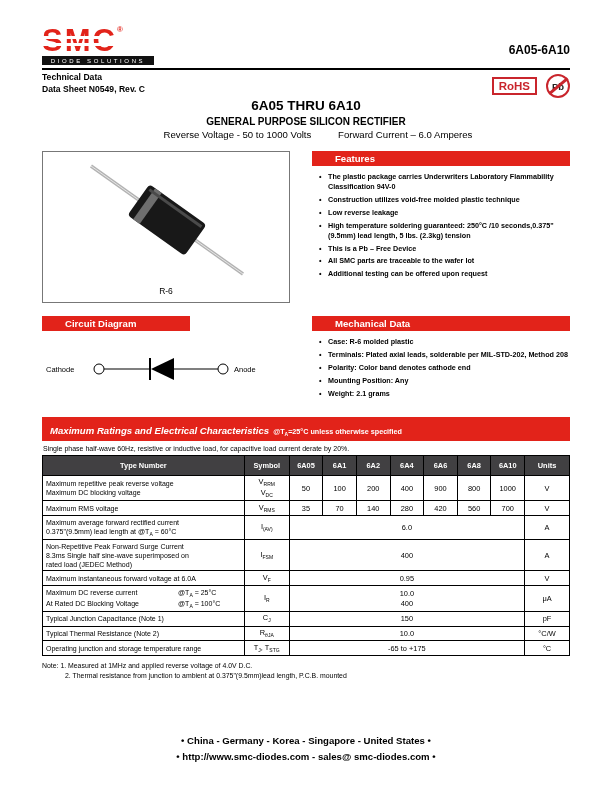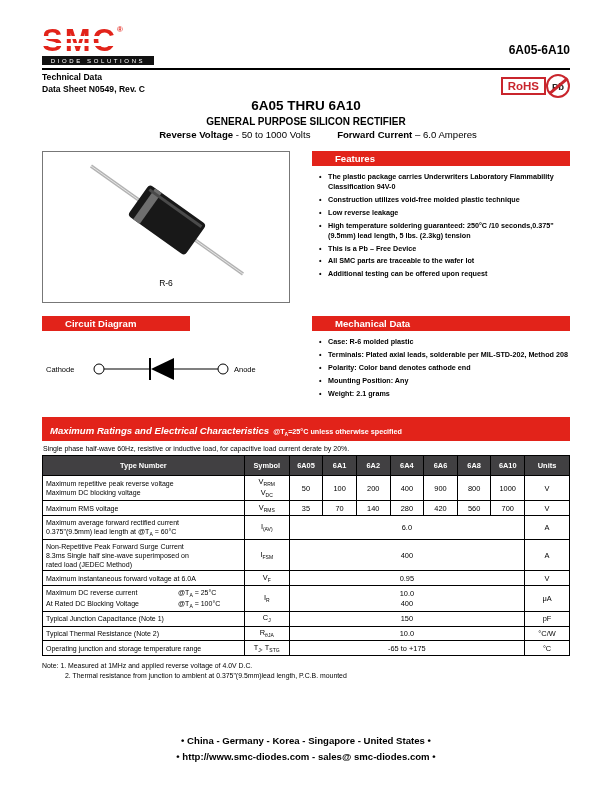--- a/index.html
+++ b/index.html
@@ -15,38 +15,38 @@
   .logo-reg{font-size:8px;color:#e2231a;vertical-align:top;}
   .stripe{position:absolute;left:-2px;right:-2px;height:2.6px;background:#fff;}
   .s1{top:10px}.s2{top:17px}
   .logo-bar{display:block;background:#111;color:#fff;font-size:6px;letter-spacing:2.6px;
             text-align:center;padding:1.5px 2px;width:112px;margin-top:1px;box-sizing:border-box;}
   .part-range{font-weight:bold;font-size:12px;margin-bottom:8px;}
   .rule{border-top:2.6px solid #000;margin-top:3px;}
 
   .subhead{display:flex;justify-content:space-between;align-items:flex-start;margin-top:2px;}
   .subhead-left div{font-weight:bold;font-size:8.6px;line-height:1.3;}
-  .badges{display:flex;align-items:center;margin-top:2px;}
+  .badges{display:flex;align-items:center;gap:9px;margin-top:2px;}
   .rohs{border:2px solid #c9252c;color:#c9252c;font-weight:bold;font-size:11.5px;padding:1px 5px;}
   .pbfree{width:20px;height:20px;border:2.6px solid #c9252c;border-radius:50%;position:relative;
           display:flex;align-items:center;justify-content:center;font-weight:bold;font-size:9.5px;color:#222;}
   .pbfree::after{content:"";position:absolute;width:2.6px;height:24px;background:#c9252c;
                  transform:rotate(50deg);left:9px;top:-2px;}
 
   
   .titleblock{text-align:center;}
   .main-title{font-size:13.5px;font-weight:bold;margin:0 0 3px 0;}
   .subtitle{font-size:10px;font-weight:bold;margin:0 0 2px 0;}
   .specline{font-size:9.6px;}
-  .specline b{font-weight:bold;padding-left:24px;}
+  .specline b{font-weight:normal;padding-left:24px;}
 
   
   .cols{display:grid;grid-template-columns:248px 1fr;column-gap:22px;row-gap:13px;margin-top:11px;}
   .pkgbox{border:1px solid #777;height:150px;position:relative;}
-  .pkg-label{position:absolute;bottom:14px;left:0;right:0;text-align:center;font-size:8.5px;}
+  .pkg-label{position:absolute;bottom:6px;left:0;right:0;text-align:center;font-size:8.5px;}
   .sec-h{background:#e2231a;color:#fff;font-weight:bold;font-size:9.6px;padding:2px 23px;box-sizing:border-box;}
   .sec-h.narrow{width:148px;}
   ul.blist{list-style:none;margin:6px 0 0 0;padding:0 0 0 16px;}
   ul.blist li{position:relative;font-size:7.2px;font-weight:bold;line-height:1.35;margin-bottom:3.2px;}
   ul.blist li::before{content:"•";position:absolute;left:-9px;top:0;}
   .circuit-svg{margin:18px 0 0 2px;display:block;}
 
   
   .banner{background:#e2231a;color:#fff;padding:3px 8px;margin-top:15px;}
   .banner .big{font-weight:bold;font-size:9.6px;font-style:italic;}

